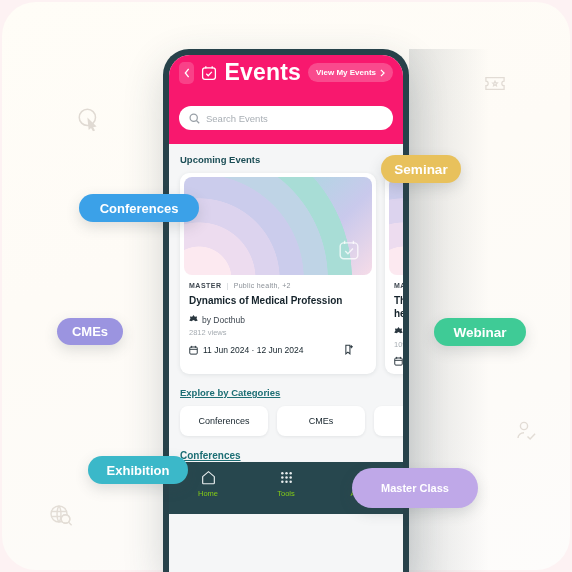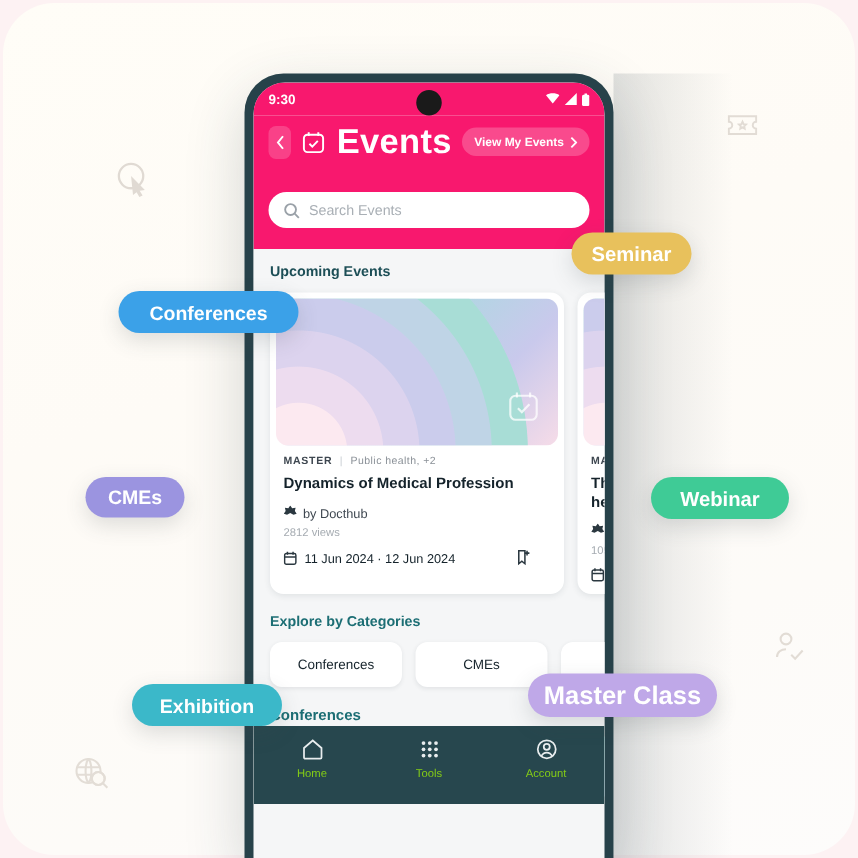--- a/index.html
+++ b/index.html
@@ -134,21 +134,21 @@
     height: 360px;
     position: relative;
   }
   .sect-title {
     color: #1C4E56;
     font-size: 9.5px;
     font-weight: bold;
     padding: 0 11px;
     margin-bottom: 8px;
   }
-  .sect-title.teal { color: #1C6E74; }
+  .sect-title.teal { color: #1C6E74; text-decoration: underline; }
 
   .card-row {
     display: flex; gap: 9px;
     padding-left: 11px;
   }
   .event-card {
     flex: 0 0 auto;
     width: 196px;
     background: #ffffff;
     border-radius: 9px;
@@ -313,36 +313,20 @@
       <circle cx="17.5" cy="16" r="4.3"></circle>
       <path d="M20.6 19.2l3 3"></path>
     </svg>
   </div>
 
   <div id="phone-shadow"></div>
 
   <div id="phone">
     <div id="screen">
 
-      <div class="statusbar">
-        <div>9:30</div>
-        <div class="notch"></div>
-        <div class="status-icons">
-          <svg width="9" height="8" viewBox="0 0 12 10">
-              <path d="M0 1.6C3.4-.6 8.6-.6 12 1.6L6 9z" fill="#fff"></path>
-            </svg>
-          <svg width="9" height="8" viewBox="0 0 10 10">
-              <path d="M10 0v10H0z" fill="#fff"></path>
-            </svg>
-          <svg width="5" height="9" viewBox="0 0 6 10">
-              <rect x="0" y="1" width="6" height="9" rx="1.2" fill="#fff"></rect>
-              <rect x="2" y="0" width="2" height="1.2" fill="#fff"></rect>
-            </svg>
-        </div>
-      </div>
 
       <div class="header">
         <div class="header-row">
           <div class="back-btn">
             <svg width="8" height="10" viewBox="0 0 8 12" fill="none" stroke="#fff" stroke-width="1.6">
                 <path d="M6 1L2 6l4 5"></path>
               </svg>
           </div>
           <div class="cal-icon">
             <svg width="16" height="16" viewBox="0 0 20 20" fill="none" stroke="#fff" stroke-width="1.6">
@@ -493,15 +477,15 @@
   <div class="pill" style="left:79px; top:194px; width:120px; height:28px; background:#3BA1E8; font-size:13px;">Conferences</div>
 
   <div class="pill" style="left:381px; top:155px; width:80px; height:28px; background:#E8C15C; font-size:13.5px;">Seminar</div>
 
   <div class="pill" style="left:57px; top:318px; width:66px; height:27px; background:#9B94E0; font-size:13px;">CMEs</div>
 
   <div class="pill" style="left:434px; top:318px; width:92px; height:28px; background:#3FCB96; font-size:13.5px;">Webinar</div>
 
   <div class="pill" style="left:88px; top:456px; width:100px; height:28px; background:#3BB8C9; font-size:13px;">Exhibition</div>
 
-  <div class="pill" style="left:352px; top:449px; width:126px; height:29px; background:#BFA8E8; font-size:17px;">Master Class</div>
+  <div class="pill" style="left:352px; top:468px; width:126px; height:40px; background:#BFA8E8; font-size:11px;">Master Class</div>
 
 </div>
 
 </body></html>

